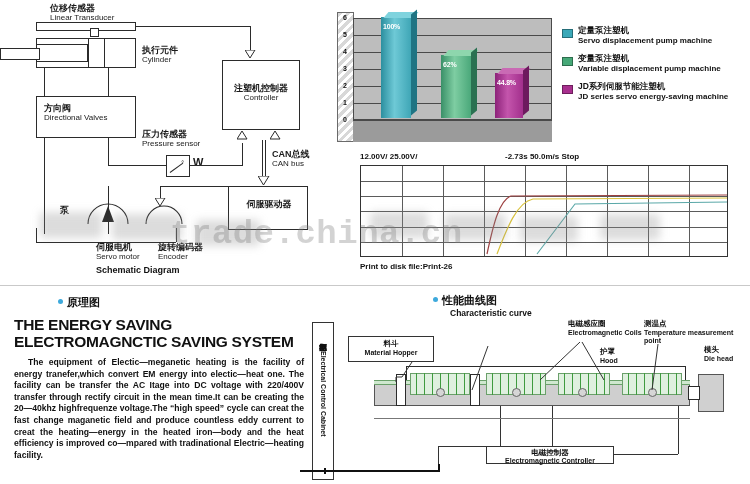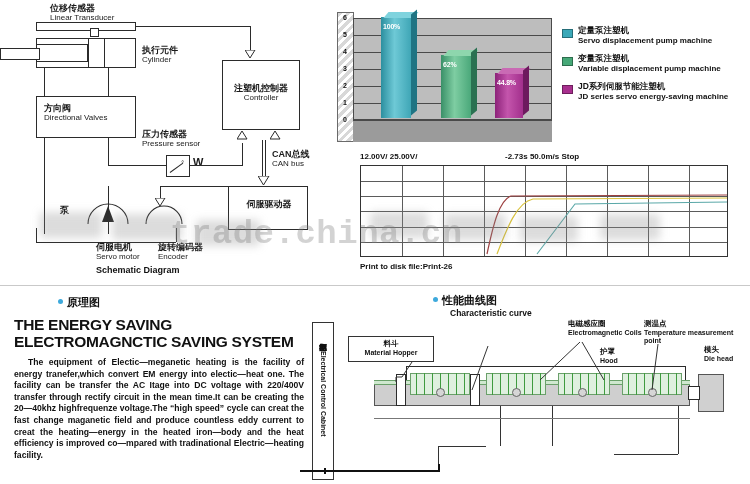--- a/index.html
+++ b/index.html
@@ -487,20 +487,24 @@
     </div>
     <svg class="abs" style="left:348px;top:26px;" width="16" height="48">
       <path d="M10,0 L4,46" fill="none" stroke="#333" stroke-width="1"></path>
     </svg>
 
     <div class="callout" style="left:404px;top:28px;">
       <span class="cn">模头</span>
       <span>Die head</span>
     </div>
 
+    <div class="emc">
+      <span class="cn">电磁控制器</span>
+      <span class="en">Electromagnetic Controller</span>
+    </div>
     <div class="mline" style="left:138px;top:128px;width:1px;height:18px;"></div>
     <div class="mline" style="left:138px;top:128px;width:48px;height:1px;"></div>
     <div class="mline" style="left:200px;top:88px;width:1px;height:40px;"></div>
     <div class="mline" style="left:252px;top:88px;width:1px;height:40px;"></div>
     <div class="mline" style="left:314px;top:136px;width:64px;height:1px;"></div>
     <div class="mline" style="left:378px;top:88px;width:1px;height:48px;"></div>
     <div class="thickline" style="left:0px;top:152px;width:140px;height:2px;"></div>
     <div class="thickline" style="left:138px;top:146px;width:2px;height:8px;"></div>
     <div class="thickline" style="left:24px;top:150px;width:2px;height:6px;"></div>
 

